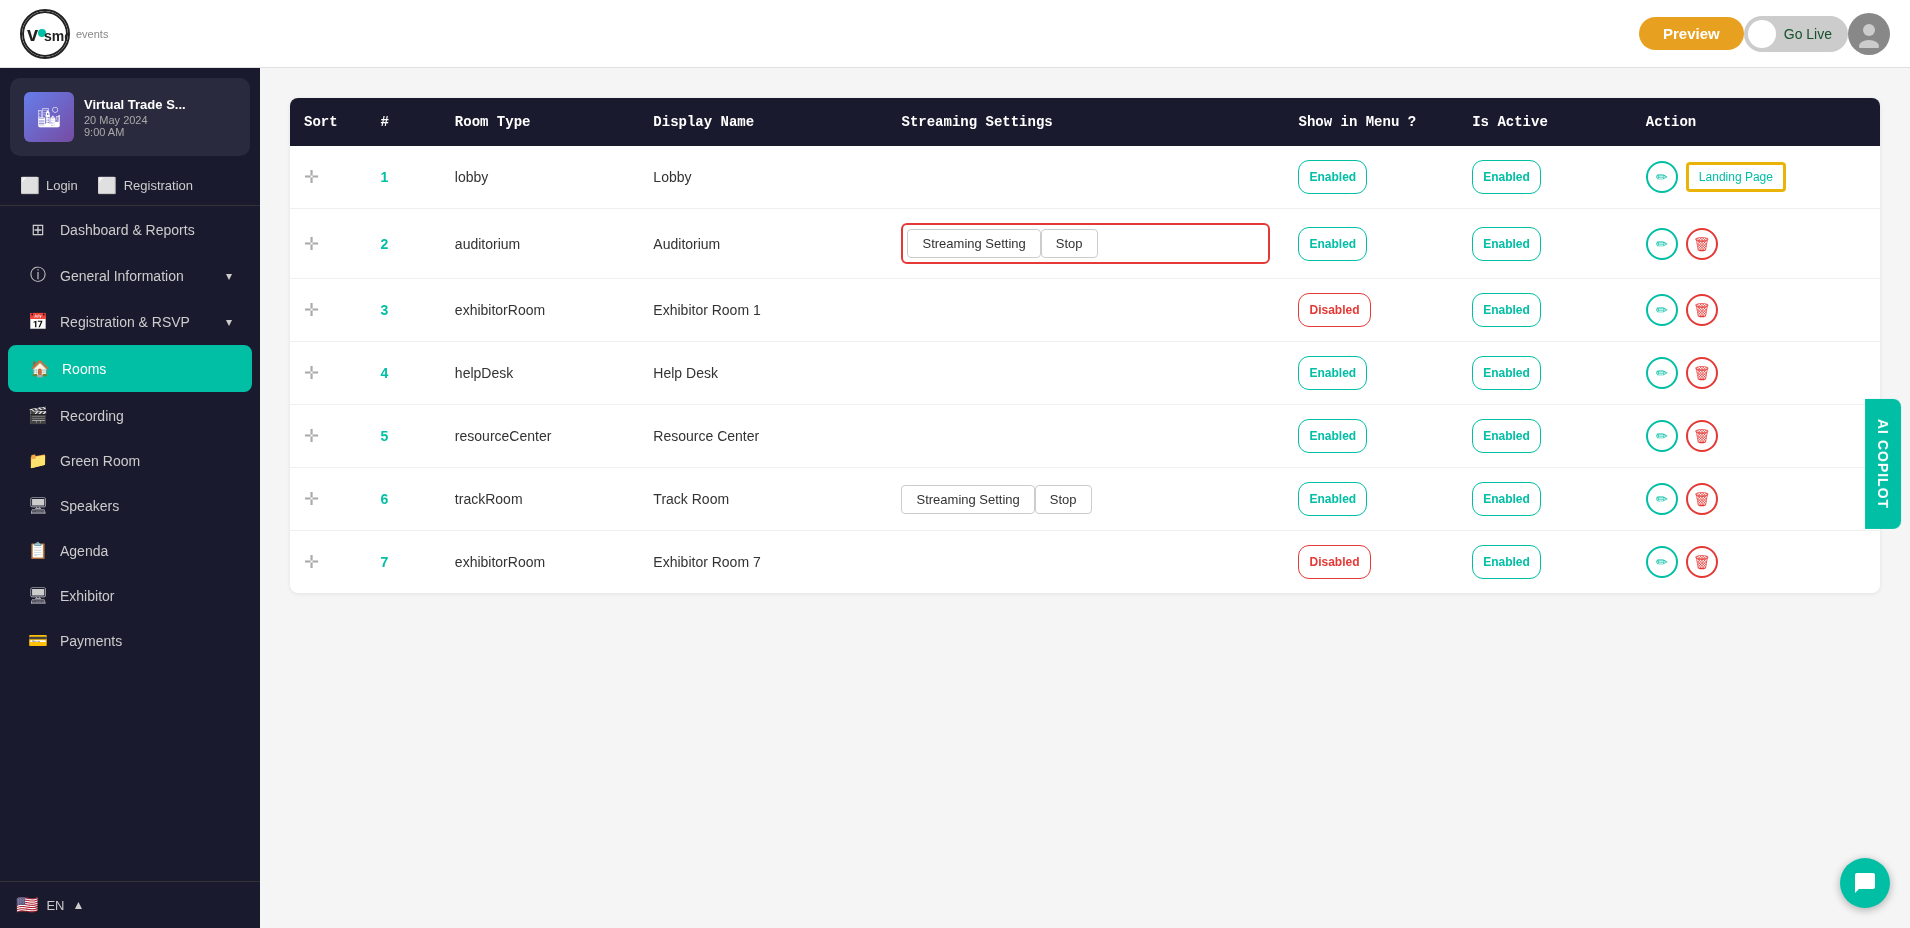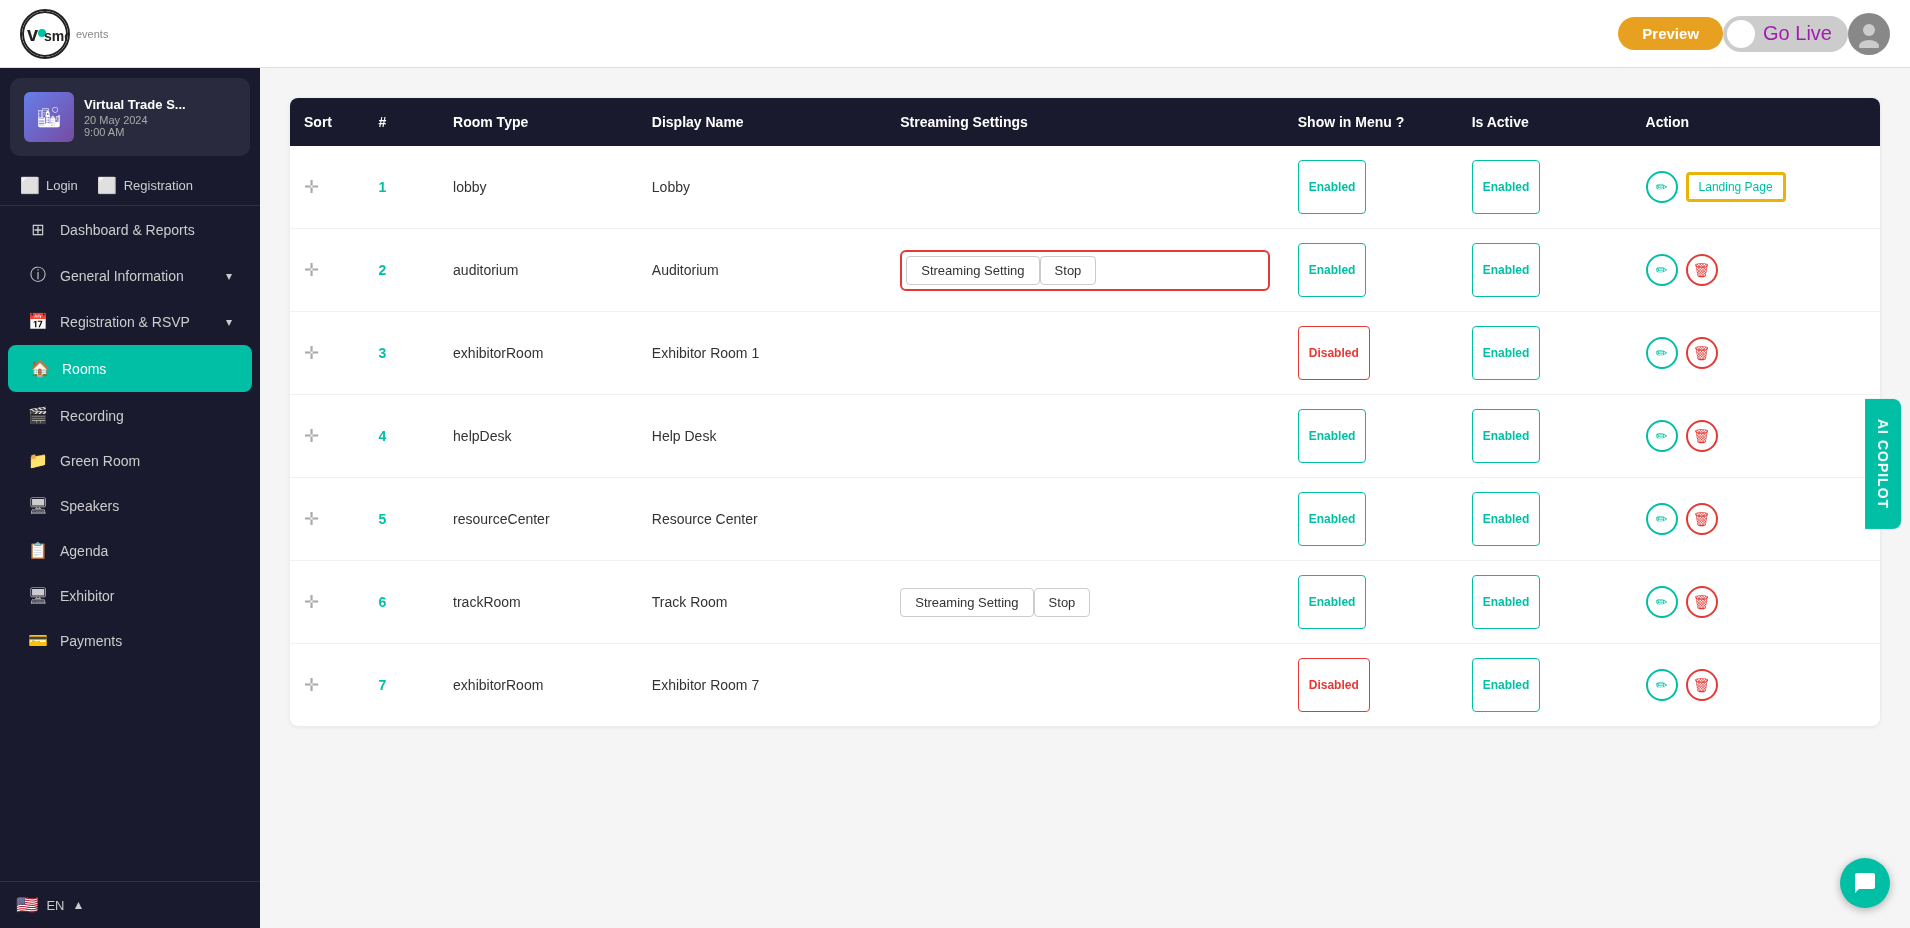--- a/index.html
+++ b/index.html
@@ -44,21 +44,21 @@
       border-radius: 20px;
       padding: 4px 16px 4px 4px;
       gap: 8px;
       cursor: pointer;
     }
     .toggle-circle {
       width: 28px; height: 28px;
       background: #fff;
       border-radius: 50%;
     }
-    .go-live-text { font-size: 20px; color: #a21caf; font-weight: 500; text-align: right; }
+    .go-live-text { font-size: 14px; color: #14532d; font-weight: 500; text-align: right; }
     .avatar {
       width: 42px; height: 42px;
       border-radius: 50%;
       background: #888;
       display: flex; align-items: center; justify-content: center;
       color: #fff; font-size: 18px;
       cursor: pointer;
     }
 
     
@@ -169,21 +169,21 @@
       border: none;
       border-radius: 24px;
       padding: 12px 28px;
       font-size: 16px;
       font-weight: 600;
       cursor: pointer;
     }
 
     
     .rooms-table { width: 100%; border-collapse: collapse; background: #fff; border-radius: 8px; overflow: hidden; box-shadow: 0 1px 4px rgba(0,0,0,0.08); }
-    .table-header { background: #1a1a2e; }
+    .table-header { background: #1a1a2e; font-family: Liberation Mono, monospace; }
     .table-header th {
       color: #fff;
       padding: 16px 14px;
       text-align: left;
       font-size: 14px;
       font-weight: 600;
     }
     .table-header th:first-child { width: 60px; }
     .table-header th:nth-child(2) { width: 60px; }
     .table-header th:nth-child(3) { width: 160px; }
@@ -200,22 +200,22 @@
       color: #333;
       vertical-align: middle;
     }
     .table-row:last-child td { border-bottom: none; }
 
     .sort-handle { color: #aaa; font-size: 18px; cursor: grab; }
     .room-number { color: #00bfa5; font-weight: 600; }
 
     .badge {
       display: inline-block;
-      padding: 19px 10px;
-      border-radius: 4px;
+      padding: 9px 10px;
+      border-radius: 11px;
       font-size: 12px;
       font-weight: 600;
       border: 1px solid;
     }
     .badge-enabled { color: #00bfa5; border-color: #00bfa5; }
     .badge-disabled { color: #e53935; border-color: #e53935; }
 
     .streaming-btns { display: flex; gap: 0; align-items: flex-end; }
     .stream-setting-btn {
       background: #fff;

